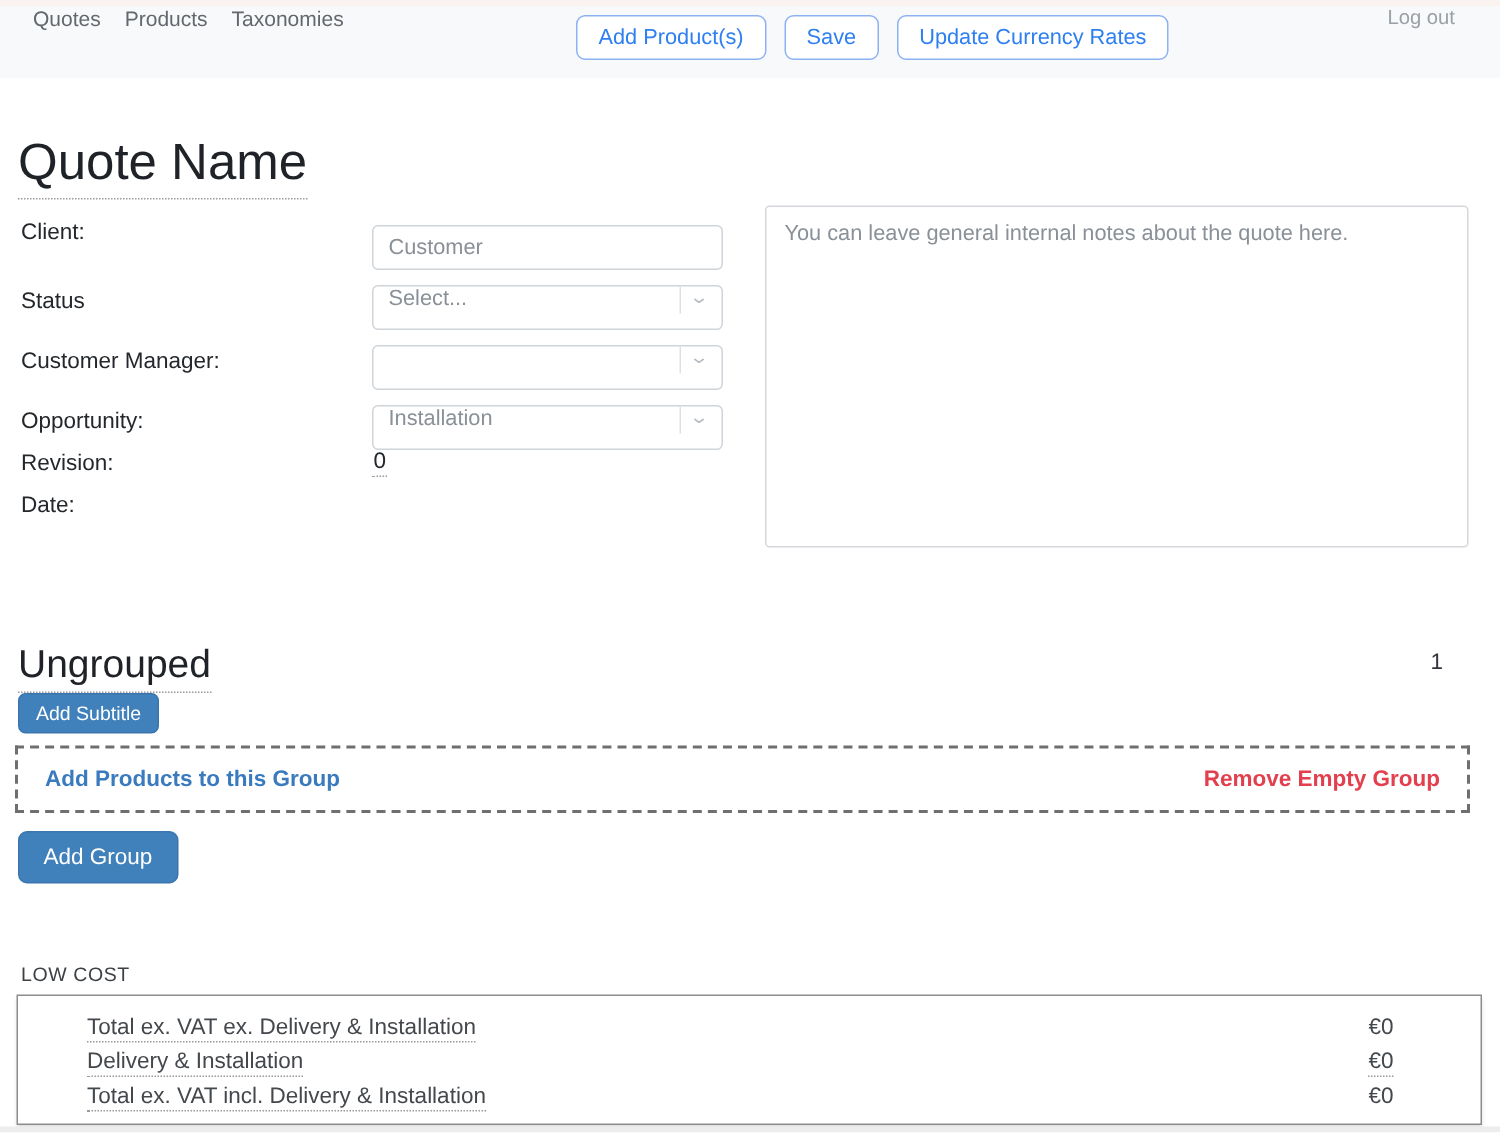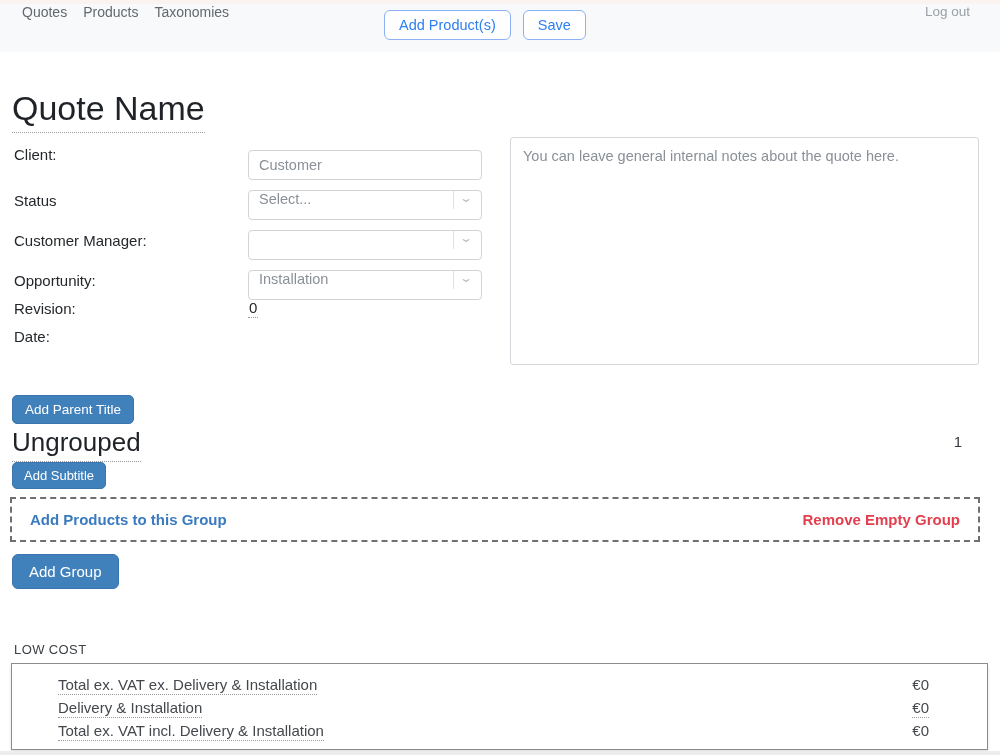--- a/index.html
+++ b/index.html
@@ -114,20 +114,21 @@
 
   <div class="navbar">
     <div class="nav-links">
       <a class="nav-link">Quotes</a>
       <a class="nav-link">Products</a>
       <a class="nav-link">Taxonomies</a>
     </div>
     <div class="nav-actions">
       <button class="btn-outline">Add Product(s)</button>
       <button class="btn-outline">Save</button>
+      <button class="btn-outline">Update Currency Rates</button>
     </div>
     <a class="logout">Log out</a>
   </div>
 
   <h1 class="quote-title">Quote Name</h1>
 
   <div class="form-label" style="top:146px;">Client:</div>
   <div class="form-label" style="top:192px;">Status</div>
   <div class="form-label" style="top:232px;">Customer Manager:</div>
   <div class="form-label" style="top:272px;">Opportunity:</div>
@@ -151,21 +152,20 @@
   <div class="field select" style="top:258px;">
     <span class="sel-text">Installation</span>
     <span class="sel-divider"></span>
     <span class="sel-chevron">⌄</span>
   </div>
 
   <div class="revision-value" style="top:299px;">0</div>
 
   <textarea class="notes" placeholder="You can leave general internal notes about the quote here." style=""></textarea>
 
-  <button class="btn-solid btn-add-parent">Add Parent Title</button>
 
   <h2 class="group-name">Ungrouped</h2>
   <div class="group-count">1</div>
 
   <button class="btn-solid btn-add-subtitle">Add Subtitle</button>
 
   <div class="empty-group">
     <a class="link-blue">Add Products to this Group</a>
     <a class="link-red">Remove Empty Group</a>
   </div>

